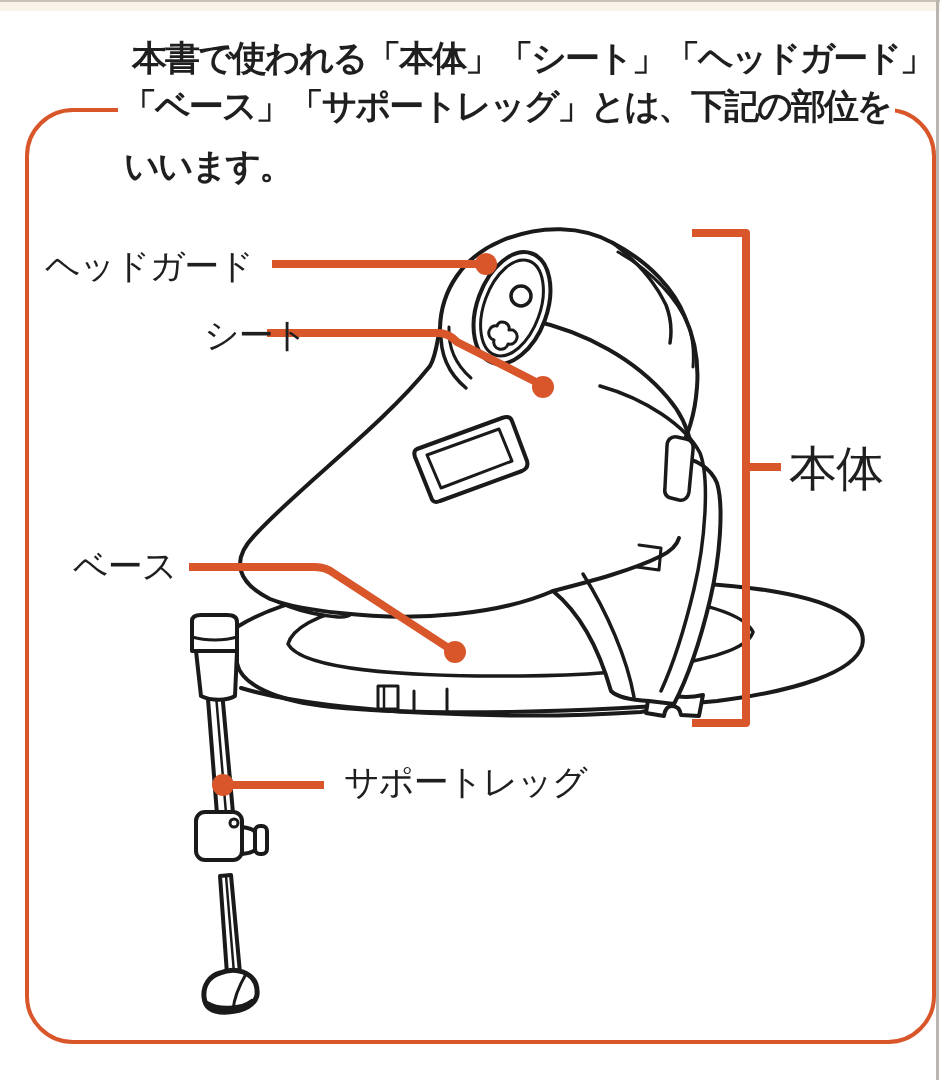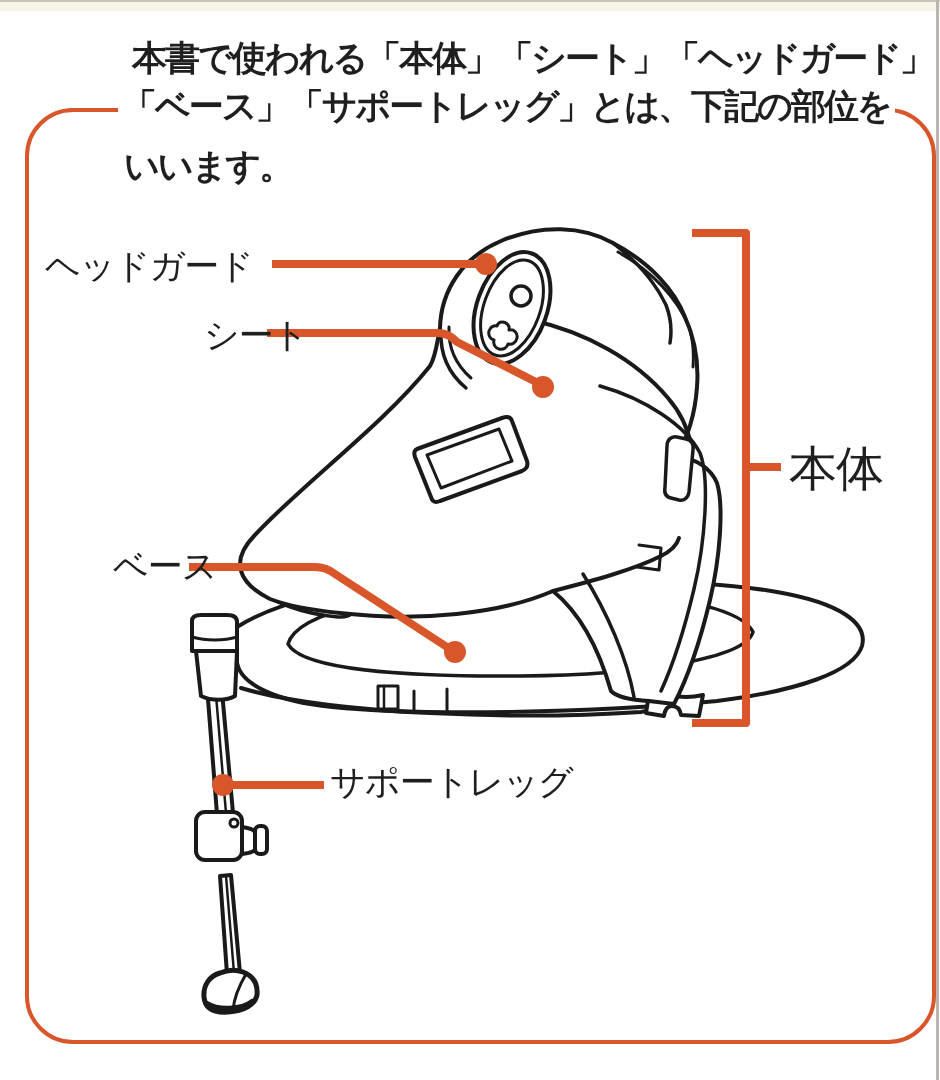--- a/index.html
+++ b/index.html
@@ -28,22 +28,22 @@
   .hl2{left:74px;top:84px;}
   .hl3{left:76px;top:144px;}
   
   .part-label{
     color:#1f1f1f;font-weight:normal;font-size:35px;line-height:38px;
     letter-spacing:-1px;white-space:nowrap;
   }
   .lbl-headguard{left:45px;top:247px;}
   .lbl-seat{left:156px;top:316px;margin-left:48px;}
   .lbl-body{left:789px;top:449px;font-size:48px;}
-  .lbl-base{left:73px;top:547px;margin-left:40px;}
-  .lbl-supportleg{left:330px;top:763px;text-align:center;}
+  .lbl-base{left:73px;top:547px;}
+  .lbl-supportleg{left:344px;top:763px;text-align:center;}
   svg{position:absolute;left:0;top:0;}
 </style>
 </head>
 <body>
 
 <div class="abs top-edge-line"></div>
 <div class="abs top-edge-band"></div>
 
 <div class="abs panel"></div>
 

